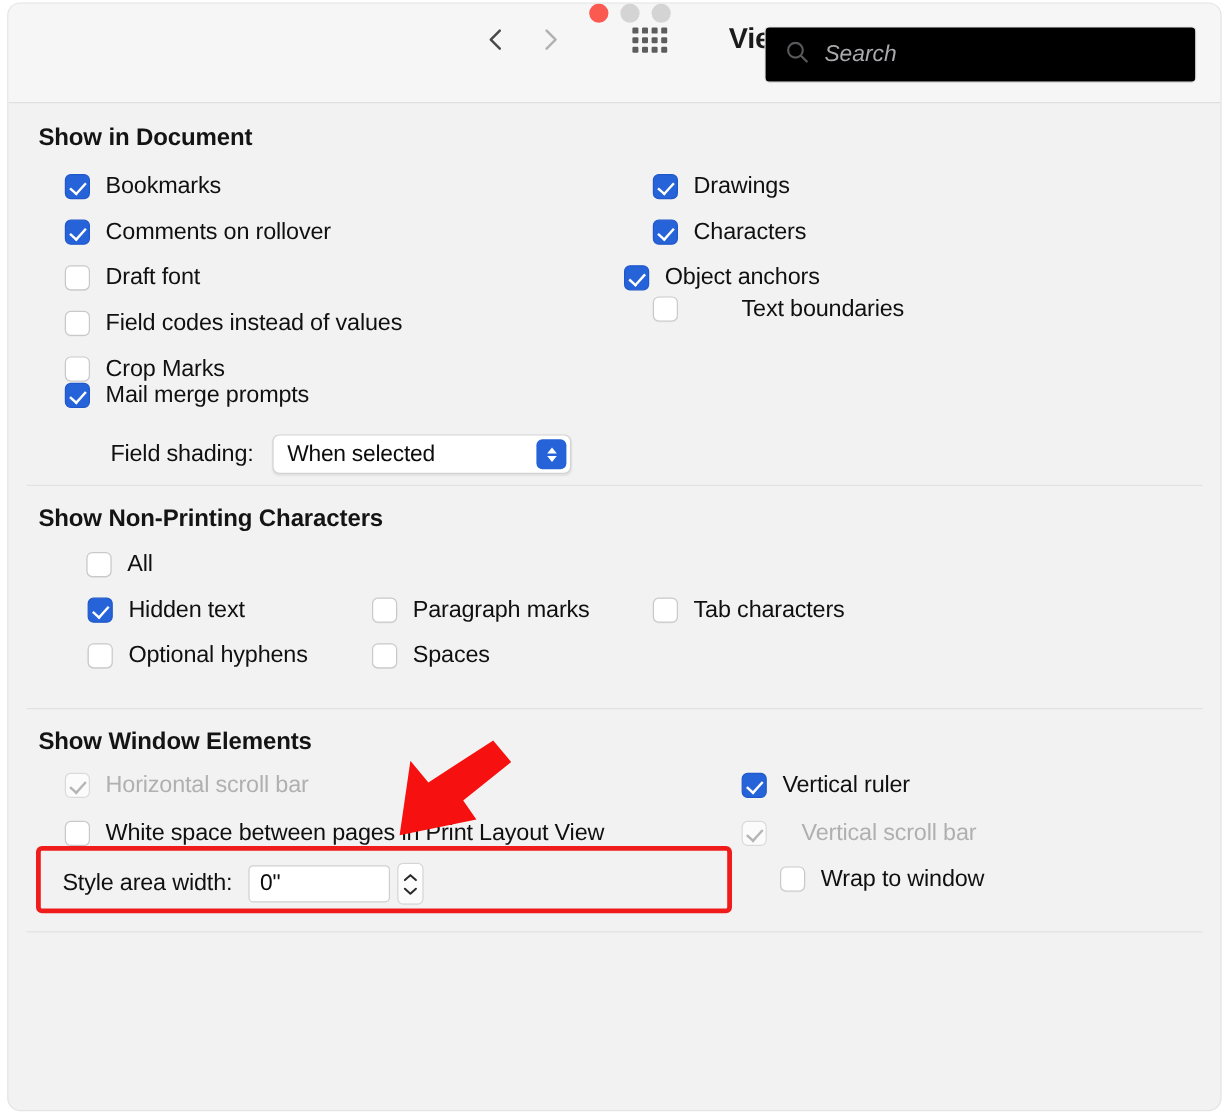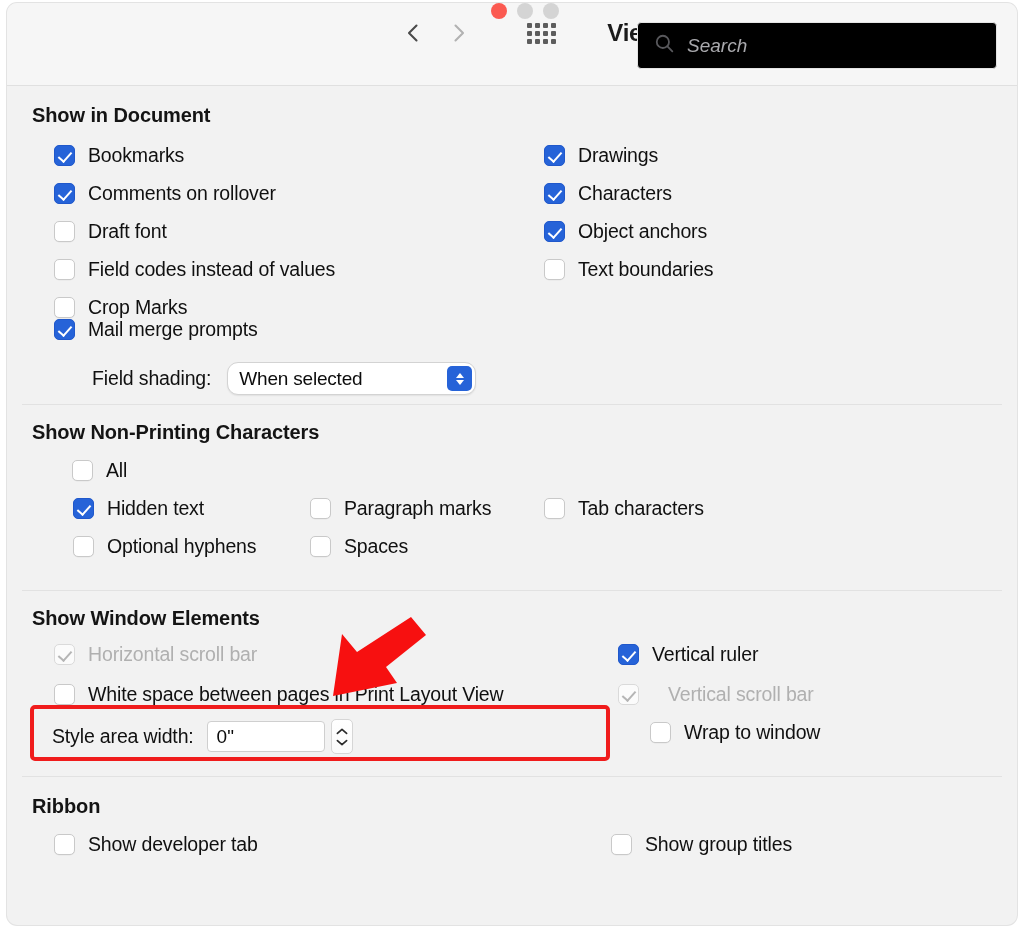--- a/index.html
+++ b/index.html
@@ -344,32 +344,32 @@
       </div>
 
       <div class="row" style="position:absolute; left:537px; top:58px;">
         <span class="cb on"></span>
         <span class="cb-label">Drawings</span>
       </div>
       <div class="row" style="position:absolute; left:537px; top:96px;">
         <span class="cb on"></span>
         <span class="cb-label">Characters</span>
       </div>
-      <div class="row" style="position:absolute; left:537px; top:134px;">
+      <div class="row" style="position:absolute; left:513px; top:134px;">
         <span class="cb on"></span>
         <span class="cb-label">Object anchors</span>
       </div>
-      <div class="row" style="position:absolute; left:537px; top:172px;">
+      <div class="row" style="position:absolute; left:537px; top:160px;gap:40px;">
         <span class="cb off"></span>
         <span class="cb-label">Text boundaries</span>
       </div>
 
       <div class="row" style="position:absolute; left:85px; top:276px;">
         <span class="field-label">Field shading:</span>
-        <span class="select" style="margin-left:16px;border-radius:11px;">
+        <span class="select" style="margin-left:16px;">
           <span class="val">When selected</span>
           <span class="stepper">
             <span class="tri-up"></span>
             <span class="tri-dn"></span>
           </span>
         </span>
       </div>
     </div>
 
     <div class="divider"></div>
@@ -446,32 +446,20 @@
         <span class="cb-label disabled">Vertical scroll bar</span>
       </div>
       <div class="row" style="position:absolute; left:611px; top:130px;margin-left:32px;">
         <span class="cb off"></span>
         <span class="cb-label">Wrap to window</span>
       </div>
     </div>
 
     <div class="divider"></div>
 
-    <div style="position:relative; height:110px;">
-      <div class="sec-title" style="position:absolute; left:25px; top:18px;">Ribbon</div>
-
-      <div class="row" style="position:absolute; left:47px; top:56px;">
-        <span class="cb off"></span>
-        <span class="cb-label">Show developer tab</span>
-      </div>
-      <div class="row" style="position:absolute; left:604px; top:56px;">
-        <span class="cb off"></span>
-        <span class="cb-label">Show group titles</span>
-      </div>
-    </div>
 
   </div>
 
   <div class="red-rect" style="left:23px; top:702px; width:572px; height:48px;"></div>
 
   <svg class="red-arrow" style="left:306px; top:608px;" width="120" height="100" viewBox="0 0 120 100">
     <path d="M98 6 L113 24 L73 56 L84 72 L20 85 L29 23 L44 41 Z" fill="#f71010"></path>
   </svg>
 
 </div>

